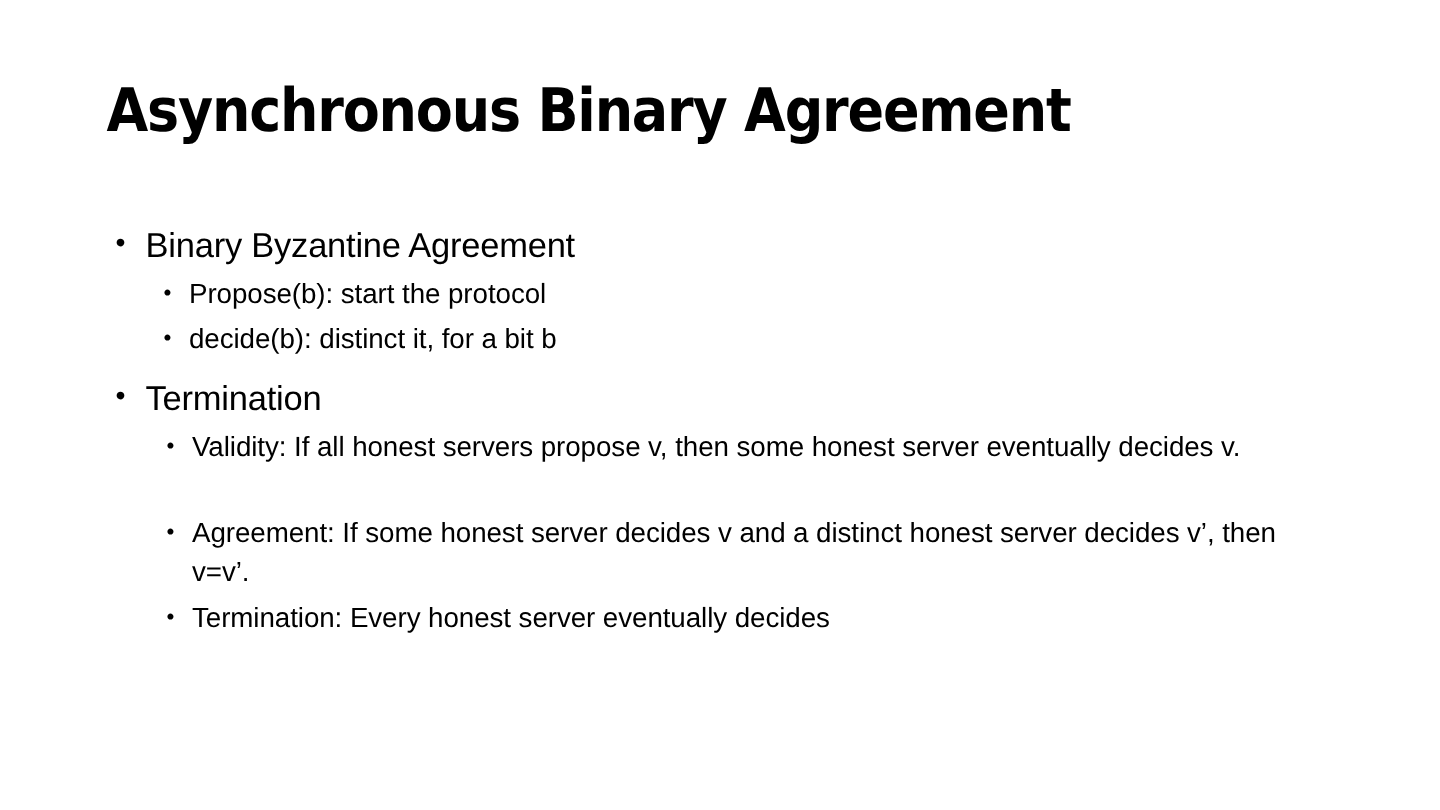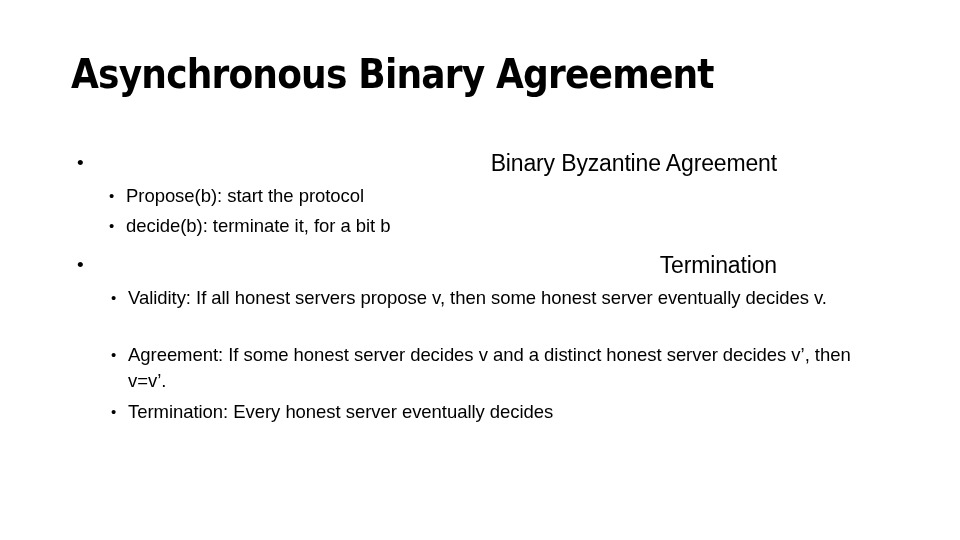--- a/index.html
+++ b/index.html
@@ -70,22 +70,21 @@
   .lvl1 {
     font-size: 23px;
     line-height: 30px;
     letter-spacing: -0.15px;
   }
   .lvl1 .glyph {
     font-size: 19px;
     line-height: 30px;
   }
   .lvl1 .btext {
-    margin-left: 31px;
-    text-align: right;
+    margin-left: 20px;
   }
 
   
   .lvl2 {
     font-size: 18.5px;
     line-height: 26px;
     letter-spacing: -0.05px;
   }
   .lvl2 .glyph {
     font-size: 15px;
@@ -118,21 +117,21 @@
       <span class="btext">Binary Byzantine Agreement</span>
     </div>
 
     <div class="bullet-row lvl2" id="row-propose">
       <span class="glyph">•</span>
       <span class="btext">Propose(b): start the protocol</span>
     </div>
 
     <div class="bullet-row lvl2" id="row-decide">
       <span class="glyph">•</span>
-      <span class="btext">decide(b): terminate it, for a bit b</span>
+      <span class="btext">decide(b): distinct it, for a bit b</span>
     </div>
 
     <div class="bullet-row lvl1" id="row-correct">
       <span class="glyph">•</span>
       <span class="btext">Termination</span>
     </div>
 
     <div class="bullet-row lvl2" id="row-validity">
       <span class="glyph">•</span>
       <span class="btext">Validity: If all honest servers propose v, then some honest server eventually decides v.</span>

